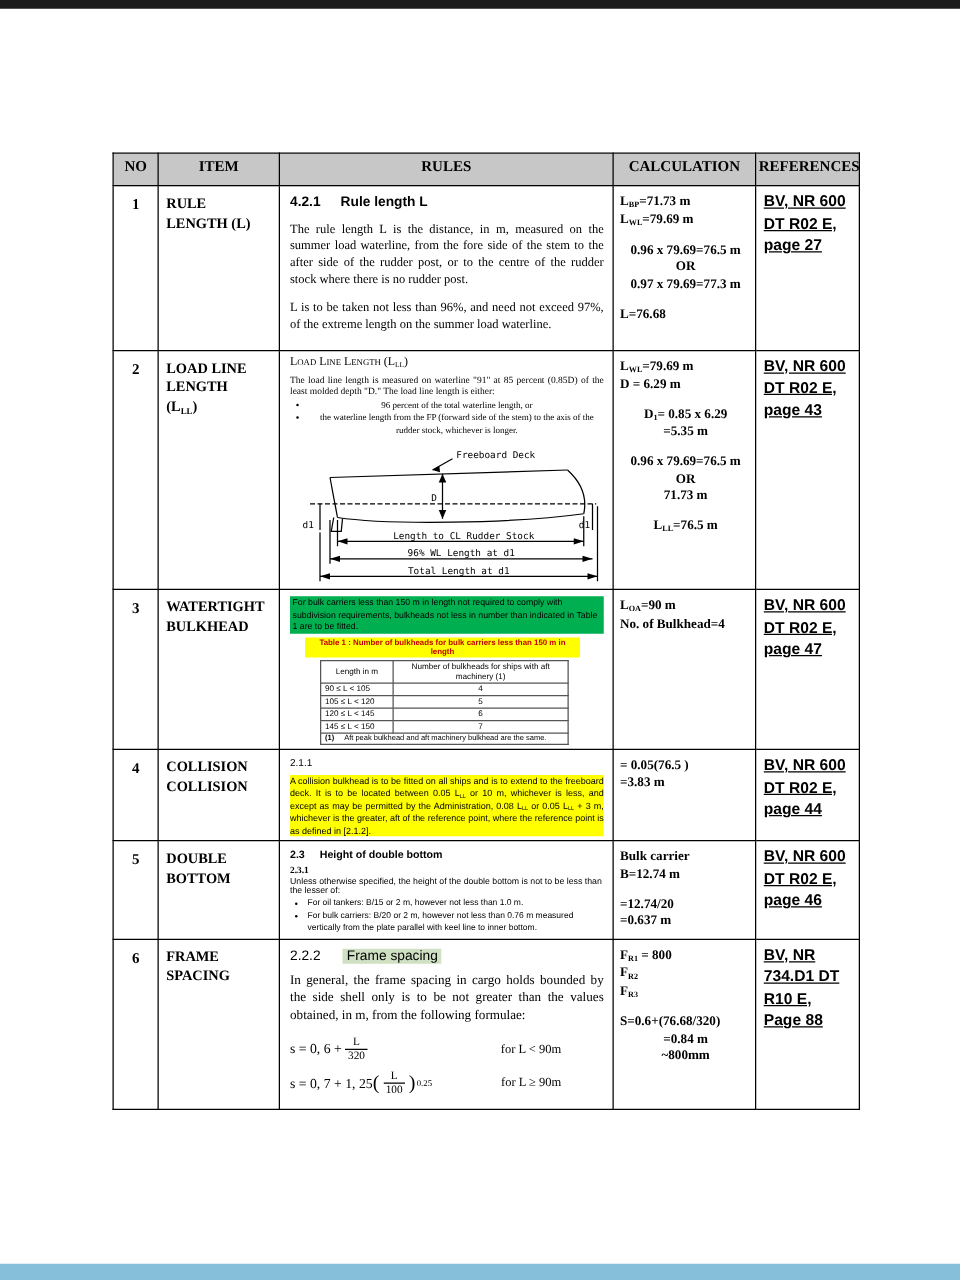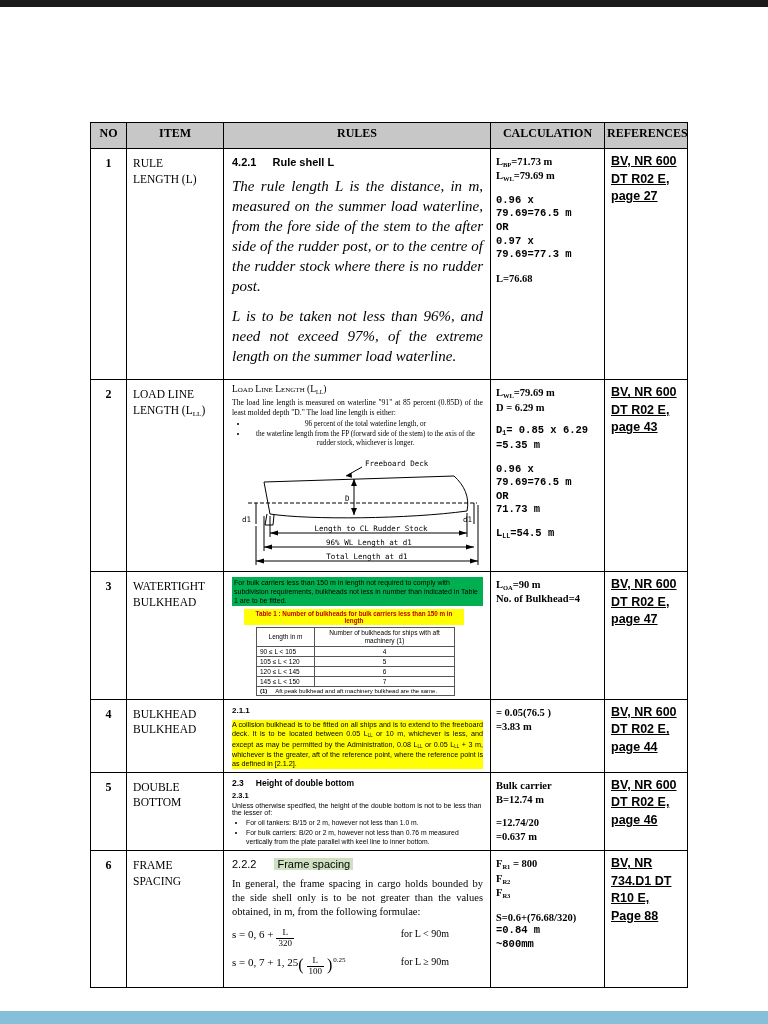--- a/index.html
+++ b/index.html
@@ -7,37 +7,37 @@
         font-family:"Liberation Serif", serif;color:#000;}
   .topbar{position:absolute;top:0;left:0;width:100%;height:7px;}
   .bottombar{position:absolute;bottom:0;left:0;width:100%;height:13px;}
 
   table.doc{position:absolute;left:90px;top:122px;width:597px;border-collapse:collapse;table-layout:fixed;}
   table.doc th, table.doc td{border:1px solid #000;vertical-align:top;}
   table.doc thead th{background:#c7c7c7;font-size:12px;font-weight:bold;text-align:center;padding:3px 2px;
         font-family:"Liberation Serif", serif;}
 
   td.no{font-weight:bold;font-size:12px;text-align:center;padding-top:7px;}
-  td.item{font-weight:normal;font-size:11.5px;padding:7px 14px 0 6px;line-height:1.35;}
+  td.item{font-weight:bold;font-size:11.5px;padding:7px 14px 0 6px;line-height:1.35;}
   td.rules{padding:3px 7px 3px 8px;}
   td.calc{font-weight:bold;font-size:10.5px;padding:6px 3px 0 5px;line-height:1.3;}
   td.ref{font-family:"Liberation Sans", sans-serif;font-weight:bold;font-size:12.5px;
          padding:4px 2px 0 6px;line-height:1.4;}
 
   .sb{font-size:0.62em;vertical-align:-0.3em;}
 
   .cl{display:block;}
-  .cc{display:block;text-align:left;font-family:Liberation Mono, monospace;}
+  .cc{display:block;text-align:center;}
   .gap{display:block;height:10px;}
   .rl{display:block;text-decoration:underline;}
 
   
   .r1-head{font-family:"Liberation Sans", sans-serif;font-weight:bold;font-size:11px;margin:4px 0 9px;}
   .r1-head .num{margin-right:16px;text-align:right;}
-  .r1-p{font-size:15px;text-align:justify;line-height:1.33;margin:0 0 10px;font-style:italic;}
+  .r1-p{font-size:10px;text-align:justify;line-height:1.33;margin:0 0 10px;}
 
   
   .r2-head{font-variant:small-caps;font-size:9.5px;margin:1px 0 3px;}
   .r2-p{font-size:7.6px;line-height:1.3;margin:0 0 2px;text-align:justify;}
   ul.r2-bullets{margin:1px 0 3px 16px;padding:0;font-size:7.2px;line-height:1.35;}
   ul.r2-bullets li{margin:0;text-align:center;}
   svg.diagram{display:block;margin:0 0 0 2px;}
 
   
   .green-note{background:#00b050;font-family:"Liberation Sans", sans-serif;font-size:7px;line-height:1.3;
@@ -46,38 +46,38 @@
         font-size:6.3px;text-align:center;width:216px;margin-left:12px;padding:1px 2px;}
   table.mini{border-collapse:collapse;margin:2px 0 0 24px;font-family:"Liberation Sans", sans-serif;
         font-size:6.5px;}
   table.mini th, table.mini td{border:0.7px solid #555;padding:1px 3px;font-weight:normal;vertical-align:middle;}
   table.mini th{text-align:center;line-height:1.2;}
   table.mini td.v{text-align:center;}
   table.mini td.fn{font-size:6px;}
   table.mini .b{font-weight:bold;margin-right:8px;}
 
   
-  .r4-num{font-family:"Liberation Sans", sans-serif;font-weight:bold;font-size:8px;margin:3px 0 5px;}
+  .r4-num{font-family:"Liberation Sans", sans-serif;font-weight:normal;font-size:8px;margin:3px 0 5px;}
   .yellow-note{background:#ffff00;font-family:"Liberation Sans", sans-serif;font-size:7.2px;
         line-height:1.32;text-align:justify;}
 
   
   .r5-h{font-family:"Liberation Sans", sans-serif;font-weight:bold;font-size:8.5px;margin:2px 0 3px;}
   .r5-h .num{margin-right:12px;}
-  .r5-n{font-family:Liberation Sans, sans-serif;font-weight:bold;font-size:7.5px;margin:0 0 2px;}
+  .r5-n{font-family:Liberation Serif, serif;font-weight:bold;font-size:7.5px;margin:0 0 2px;}
   .r5-p{font-family:"Liberation Sans", sans-serif;font-size:7px;margin:0 0 2px;}
   ul.r5-bullets{margin:0 0 0 14px;padding:0;font-family:"Liberation Sans", sans-serif;font-size:6.8px;line-height:1.35;}
   ul.r5-bullets li{margin:1px 0;}
 
   
   .r6-head{font-family:"Liberation Sans", sans-serif;font-weight:normal;font-size:11px;margin:4px 0 7px;}
   .r6-head .num{margin-right:18px;}
   .r6-head .hl{background:#cfe0c3;padding:0 3px;}
   .r6-p{font-size:10.5px;text-align:justify;line-height:1.33;margin:0 0 9px;}
-  .formula{display:flex;align-items:flex-start;font-size:11px;margin:7px 0;}
+  .formula{display:flex;align-items:center;font-size:11px;margin:7px 0;}
   .frac{display:inline-flex;flex-direction:column;align-items:center;font-size:9px;line-height:1.1;margin:0 3px;}
   .frac .den{border-top:1px solid #000;padding:0 2px;}
   .paren{font-size:16px;font-weight:normal;}
   sup.exp{font-size:7px;margin-left:1px;}
   .cond{margin-left:auto;margin-right:34px;font-size:10px;}
 </style>
 </head>
 <body>
 
 <div class="page">
@@ -101,21 +101,21 @@
         <th>REFERENCES</th>
       </tr>
     </thead>
     <tbody>
 
       <tr style="height:119px">
         <td class="no">1</td>
         <td class="item"><span><span>RULE LENGTH (L)</span></span></td>
         <td class="rules">
           <div class="r1-head">
-            <span class="num">4.2.1</span><span>Rule shell L</span>
+            <span class="num">4.2.1</span><span>Rule length L</span>
           </div>
           <p class="r1-p">The rule length L is the distance, in m, measured on the summer load waterline, from the fore side of the stem to the after side of the rudder post, or to the centre of the rudder stock where there is no rudder post.</p>
           <p class="r1-p">L is to be taken not less than 96%, and need not exceed 97%, of the extreme length on the summer load waterline.</p>
         </td>
         <td class="calc">
           <span class="cl"><span>L</span><span class="sb">BP</span><span>=71.73 m</span></span>
           <span class="cl"><span>L</span><span class="sb">WL</span><span>=79.69 m</span></span>
           <span class="gap"></span>
           <span class="cc"><span>0.96 x 79.69=76.5 m</span></span>
           <span class="cc"><span>OR</span></span>
@@ -188,21 +188,21 @@
           <span class="cl"><span>L</span><span class="sb">WL</span><span>=79.69 m</span></span>
           <span class="cl"><span>D = 6.29 m</span></span>
           <span class="gap"></span>
           <span class="cc"><span>D</span><span class="sb">1</span><span>= 0.85 x 6.29</span></span>
           <span class="cc"><span>=5.35 m</span></span>
           <span class="gap"></span>
           <span class="cc"><span>0.96 x 79.69=76.5 m</span></span>
           <span class="cc"><span>OR</span></span>
           <span class="cc"><span>71.73 m</span></span>
           <span class="gap"></span>
-          <span class="cc"><span>L</span><span class="sb">LL</span><span>=54.5 m</span></span>
+          <span class="cc"><span>L</span><span class="sb">LL</span><span>=76.5 m</span></span>
         </td>
         <td class="ref">
           <span class="rl">BV, NR 600</span>
           <span class="rl">DT R02 E,</span>
           <span class="rl">page 43</span>
           <span class="rl"></span>
         </td>
       </tr>
 
       <tr style="height:100px">
@@ -252,21 +252,21 @@
         <td class="ref">
           <span class="rl">BV, NR 600</span>
           <span class="rl">DT R02 E,</span>
           <span class="rl">page 47</span>
           <span class="rl"></span>
         </td>
       </tr>
 
       <tr style="height:69px">
         <td class="no">4</td>
-        <td class="item"><span><span>BULKHEAD BULKHEAD</span></span></td>
+        <td class="item"><span><span>COLLISION COLLISION</span></span></td>
         <td class="rules">
           <div class="r4-num">2.1.1</div>
           <div class="yellow-note"><span>A collision bulkhead is to be fitted on all ships and is to extend to the freeboard deck. It is to be located between 0.05 L</span><span class="sb">LL</span><span> or 10 m, whichever is less, and except as may be permitted by the Administration, 0.08 L</span><span class="sb">LL</span><span> or 0.05 L</span><span class="sb">LL</span><span> + 3 m, whichever is the greater, aft of the reference point, where the reference point is as defined in [2.1.2].</span></div>
         </td>
         <td class="calc">
           <span class="cl"><span>= 0.05(76.5 )</span></span>
           <span class="cl"><span>=3.83 m</span></span>
         </td>
         <td class="ref">
           <span class="rl">BV, NR 600</span>

